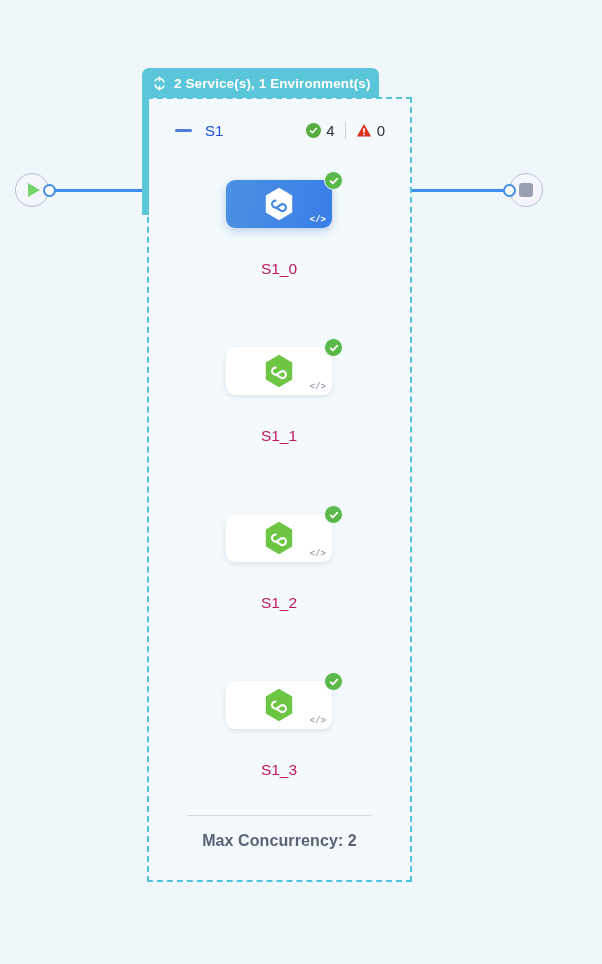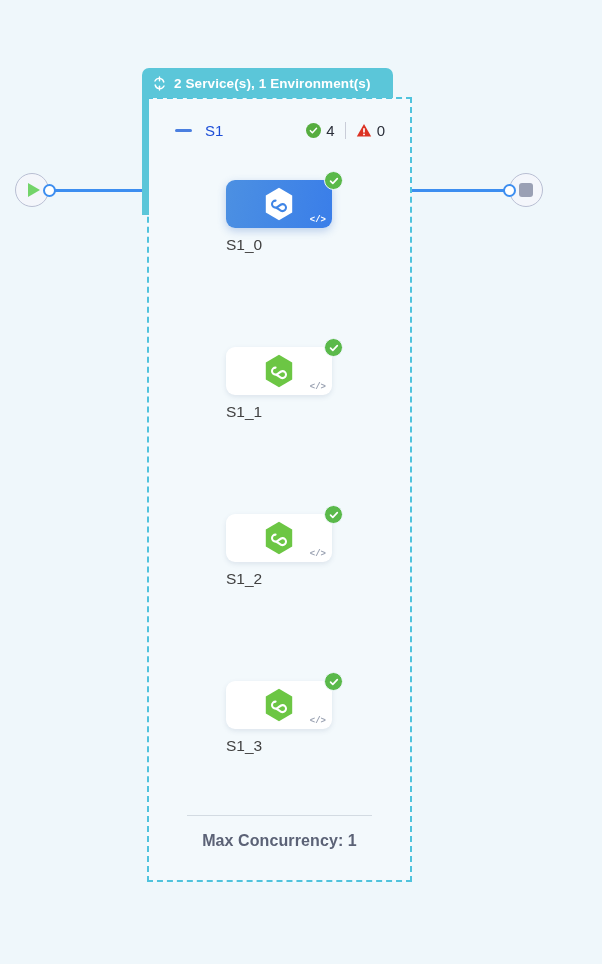--- a/index.html
+++ b/index.html
@@ -73,21 +73,21 @@
   
   #group-header {
     position: absolute;
     left: 142px;
     top: 68px;
     height: 30px;
     background: #5bc6d9;
     border-radius: 7px 7px 0 0;
     display: flex;
     align-items: center;
-    padding: 0 22px 0 10px;
+    padding: 0 8px 0 10px;
     color: #ffffff;
     font-size: 13.5px;
     font-weight: 700;
     letter-spacing: .1px;
     white-space: nowrap;
     z-index: 5;
   }
   #group-header .cycle-icon {
     width: 15px; height: 15px;
     margin-right: 7px;
@@ -212,25 +212,25 @@
     bottom: 3px;
     font-size: 9px;
     font-weight: 700;
     font-family: "Liberation Mono", monospace;
     line-height: 1;
   }
   .node-card.selected .code-mark { color: #ffffff; }
   .node-card.plain .code-mark { color: #9aa2b2; }
 
   .node-label {
-    margin-top: 8px;
-    text-align: left;
+    margin-top: 32px;
+    text-align: center;
     width: 106px;
     font-size: 15.5px;
-    color: #404040;
+    color: #be185d;
   }
 
   
   #concurrency-divider {
     position: absolute;
     left: 187px;
     top: 815px;
     width: 185px;
     height: 1px;
     background: #d3dbe2;
@@ -378,15 +378,15 @@
         <svg viewBox="0 0 16 16" width="12" height="12">
           <path d="M3.4 8.2l3 3 6-6.4" fill="none" stroke="#ffffff" stroke-width="2.2" stroke-linecap="round" stroke-linejoin="round"></path>
         </svg>
       </span>
       <span class="code-mark">&lt;/&gt;</span>
     </div>
     <div class="node-label">S1_3</div>
   </div>
 
   <div id="concurrency-divider"></div>
-  <div id="concurrency-label">Max Concurrency: 1</div>
+  <div id="concurrency-label">Max Concurrency: 2</div>
 
 </div>
 
 </body></html>

